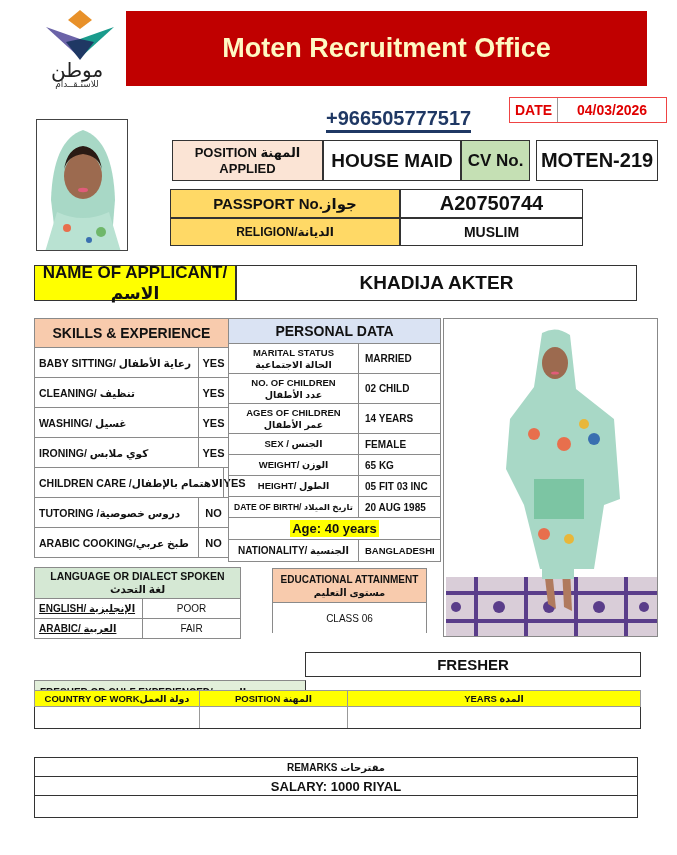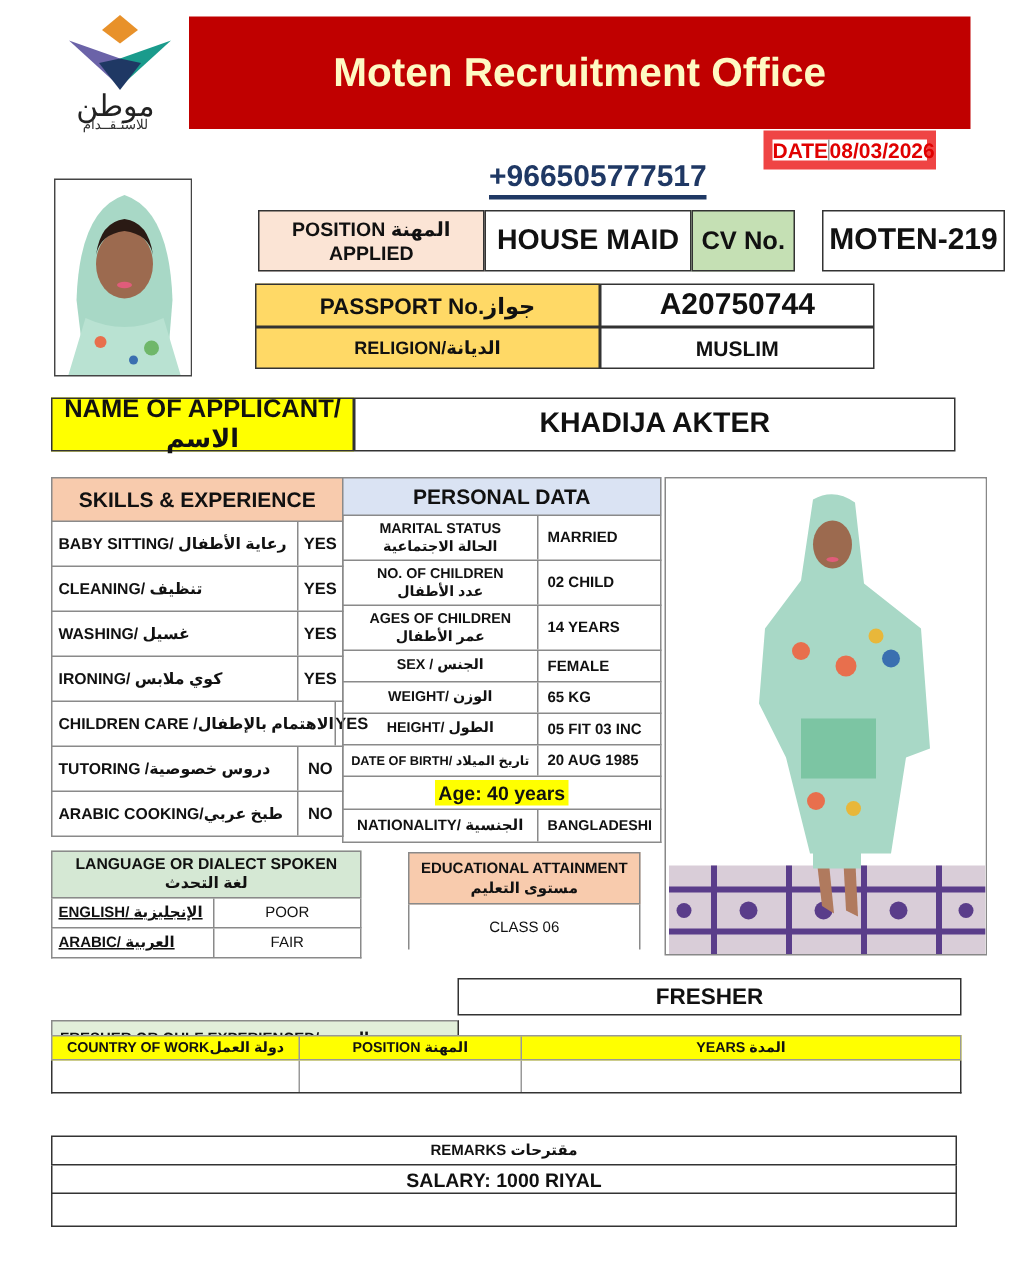--- a/index.html
+++ b/index.html
@@ -12,30 +12,30 @@
 
   
   #logo { left: 40px; top: 8px; width: 75px; width: 80px; height: 80px; }
   #logo-ar1 { left: 42px; top: 58px; width: 70px; font-size: 20px; text-align: center; color: #222; font-family: "DejaVu Sans", sans-serif; }
   #logo-ar2 { left: 44px; top: 79px; width: 66px; font-size: 9px; text-align: center; color: #333; font-family: "DejaVu Sans", sans-serif; }
 
   #banner { left: 126px; top: 11px; width: 521px; height: 75px; background: #c00000; color: #fef9c3; font-size: 27px; font-weight: bold; display:flex; align-items:center; justify-content:center; }
 
   #phone { left: 326px; top: 107px; font-size: 20px; font-weight: bold; color: #1f3864; border-bottom: 3px solid #1f3864; line-height: 22px; padding-bottom: 1px; }
 
-  #date-box { left: 509px; top: 87px; width: 115px; height: 26px; border: 6px solid #ef4444; display:flex; }
+  #date-box { left: 509px; top: 97px; width: 158px; height: 26px; border: 1px solid #ef4444; display:flex; }
   #date-box span { display:flex; align-items:center; justify-content:center; color:#e00000; font-weight:bold; font-size: 14px; }
   #date-label { width: 48px; border-right: 1px solid #999; }
   #date-value { flex: 1; }
 
   #photo-small { left: 36px; top: 119px; width: 92px; height: 132px; border: 1px solid #444; background: #fff; overflow: hidden; }
   #pos-label { left: 172px; top: 140px; width: 151px; height: 41px; background: #fbe4d5; border: 1px solid #333; font-size: 13px; line-height: 16px; flex-direction: column; }
   #pos-value { left: 323px; top: 140px; width: 138px; height: 41px; border: 1px solid #333; font-size: 19px; }
   #cv-label { left: 461px; top: 140px; width: 69px; height: 41px; background: #c5e0b4; border: 1px solid #333; font-size: 17px; }
-  #cv-value { left: 548px; top: 140px; width: 122px; height: 41px; border: 1px solid #333; font-size: 20px; }
+  #cv-value { left: 536px; top: 140px; width: 122px; height: 41px; border: 1px solid #333; font-size: 20px; }
 
   #pass-label { left: 170px; top: 189px; width: 230px; height: 29px; background: #ffd966; border: 1px solid #333; font-size: 15px; }
   #pass-value { left: 400px; top: 189px; width: 183px; height: 29px; border: 1px solid #333; font-size: 20px; }
   #rel-label { left: 170px; top: 218px; width: 230px; height: 28px; background: #ffd966; border: 1px solid #333; font-size: 12px; }
   #rel-value { left: 400px; top: 218px; width: 183px; height: 28px; border: 1px solid #333; font-size: 14px; }
 
   #name-label { left: 34px; top: 265px; width: 202px; height: 36px; background: #ffff00; border: 1px solid #333; font-size: 17px; }
   #name-value { left: 236px; top: 265px; width: 401px; height: 36px; border: 1px solid #333; font-size: 19px; }
 
   
@@ -99,21 +99,21 @@
 <div id="logo-ar2" class="abs">للاستـقــدام</div>
 
 <div id="banner" class="abs">
   <span>Moten Recruitment Office</span>
 </div>
 
 <div id="phone" class="abs">+966505777517</div>
 
 <div id="date-box" class="abs">
   <span id="date-label">DATE</span>
-  <span id="date-value">08/03/2026</span>
+  <span id="date-value">04/03/2026</span>
 </div>
 
 <div id="photo-small" class="abs">
   <svg width="92" height="132" viewBox="0 0 92 132">
     <rect width="92" height="132" fill="#fff"></rect>
     <path d="M20,130 L14,80 Q16,20 46,10 Q76,20 78,80 L74,130 Z" fill="#a8d8c6"></path>
     <ellipse cx="46" cy="56" rx="19" ry="23" fill="#9c6a4f"></ellipse>
     <path d="M27,50 Q30,28 46,26 Q62,28 65,50 Q62,36 46,34 Q30,36 27,50Z" fill="#2a1a14"></path>
     <ellipse cx="46" cy="70" rx="5" ry="2.2" fill="#e05c7a"></ellipse>
     <path d="M8,132 L20,92 Q46,104 72,92 L84,132Z" fill="#b9e2d2"></path>

